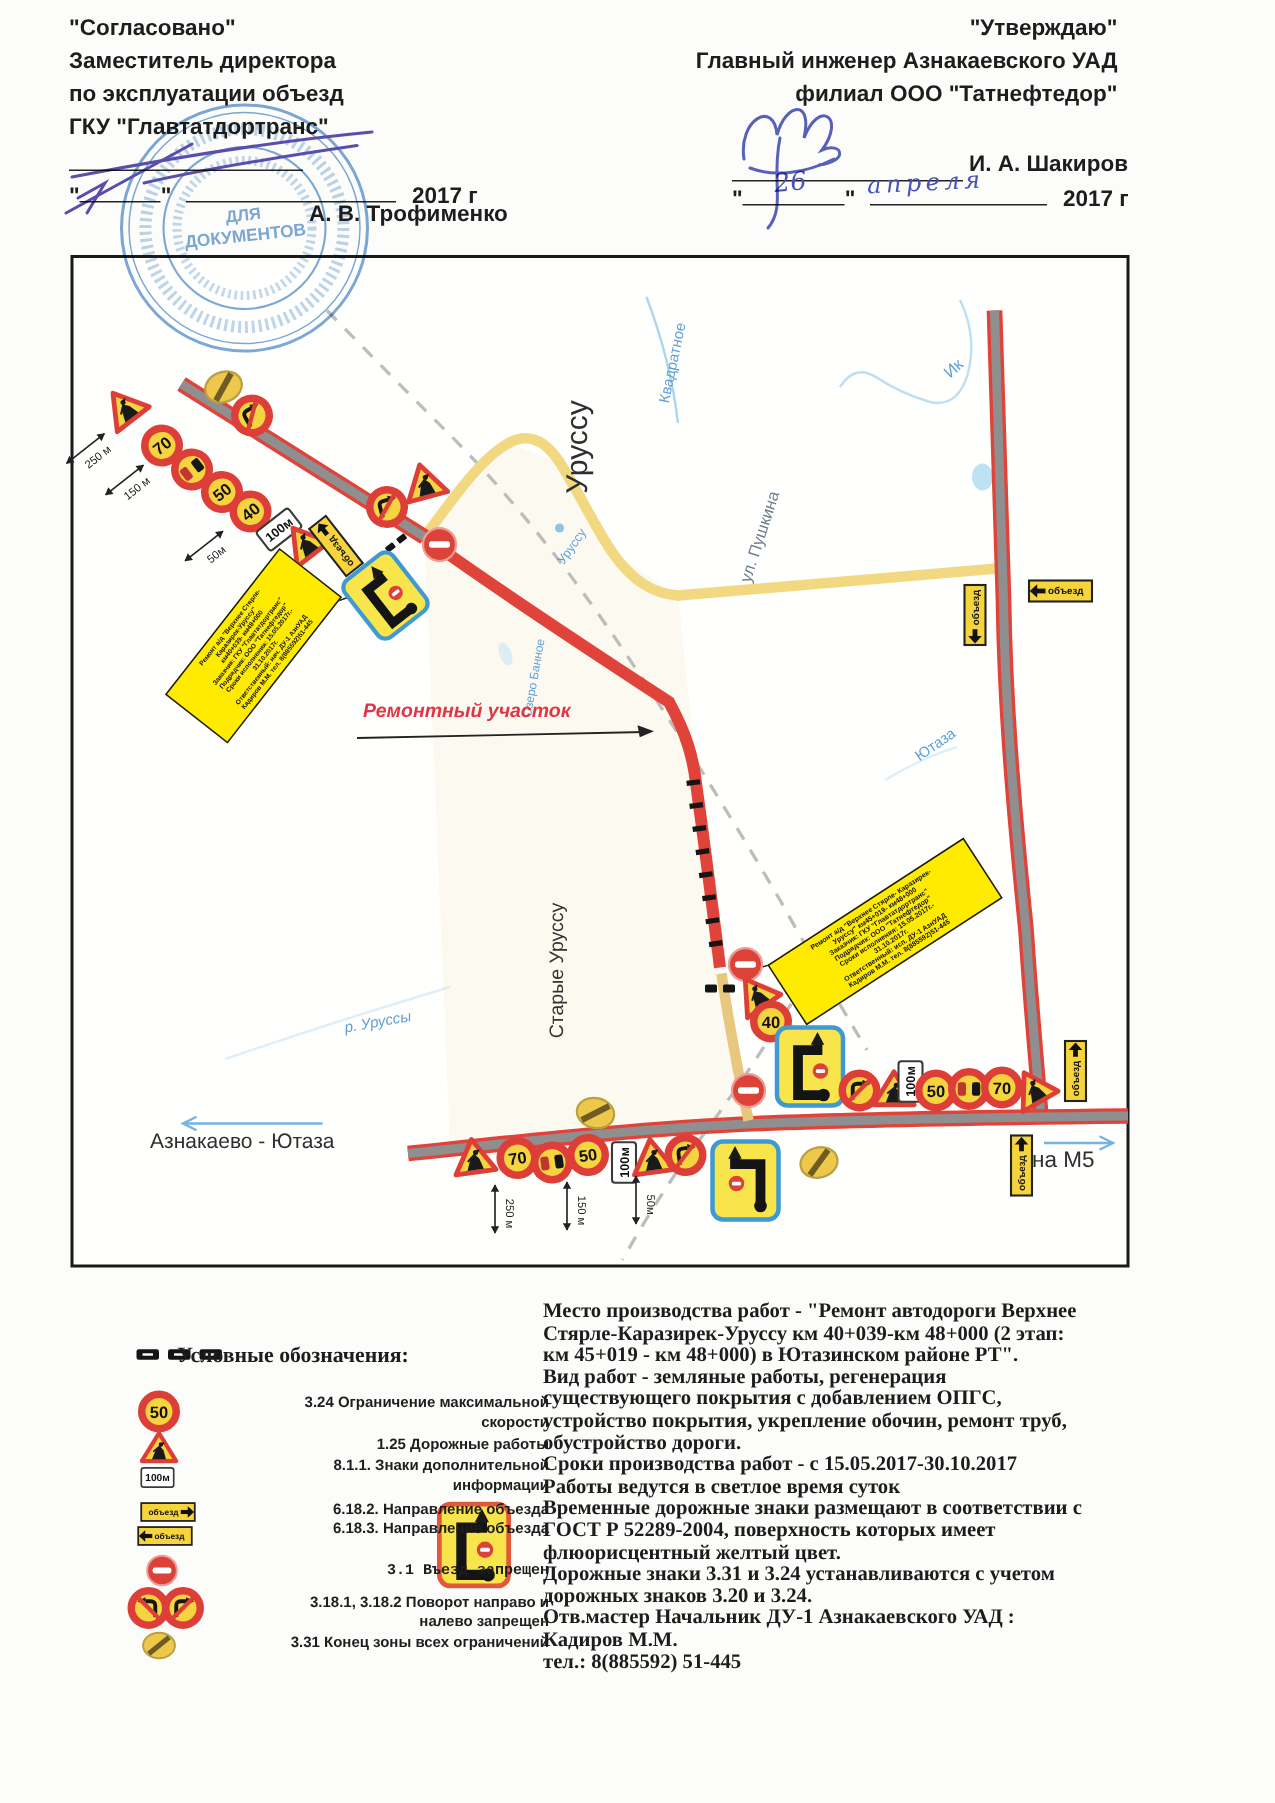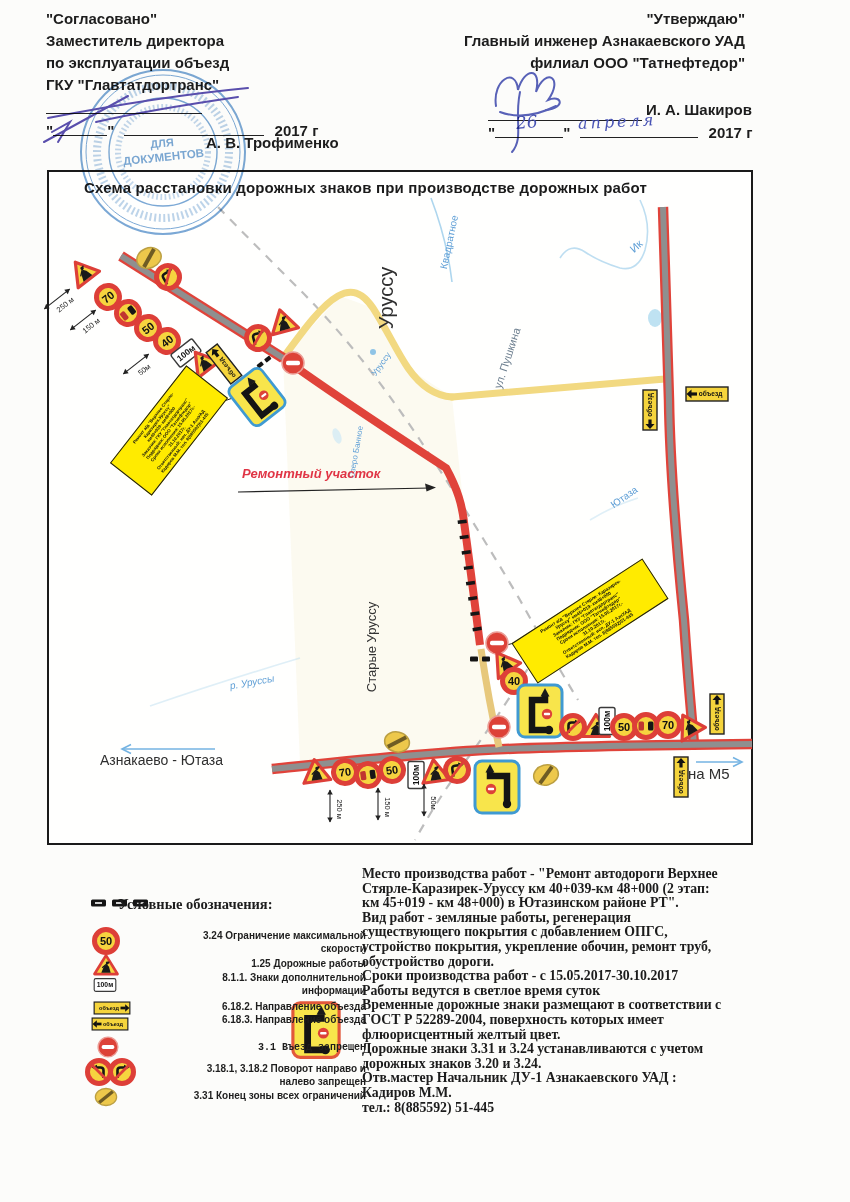--- a/index.html
+++ b/index.html
@@ -307,21 +307,20 @@
     <use href="#ne" transform="translate(108,1047) scale(0.9)"></use>
     <use href="#tb" transform="translate(99,1072) scale(-1,1)"></use>
     <use href="#tb" transform="translate(122,1072)"></use>
     <use href="#ov" transform="translate(106,1097) scale(0.85)"></use>
     <g color="#e2583a">
         <use href="#bsL" transform="translate(316,1030) scale(1.05)"></use>
       </g>
   </svg>
 
   <div id="map-frame"></div>
-  <div class="txt" id="map-title">Схема расстановки дорожных знаков   при производстве  дорожных работ</div>
 
   <div>
     <div class="txt appr-line" style="left:46px;top:8px;">"Согласовано"</div>
     <div class="txt appr-line" style="left:46px;top:30px;">Заместитель директора</div>
     <div class="txt appr-line" style="left:46px;top:52px;">по эксплуатации объезд</div>
     <div class="txt appr-line" style="left:46px;top:74px;">ГКУ "Главтатдортранс"</div>
     <div class="txt" style="left:46px;top:100px;width:156px;border-bottom:1.6px solid #222;height:13px;"></div>
     <div class="txt appr-line" style="left:206px;top:92px;margin-top:40px;">А. В. Трофименко</div>
     <div class="txt appr-line" style="left:46px;top:120px;">
       <span>"</span><span class="ul" style="width:54px;"></span><span>"</span>

